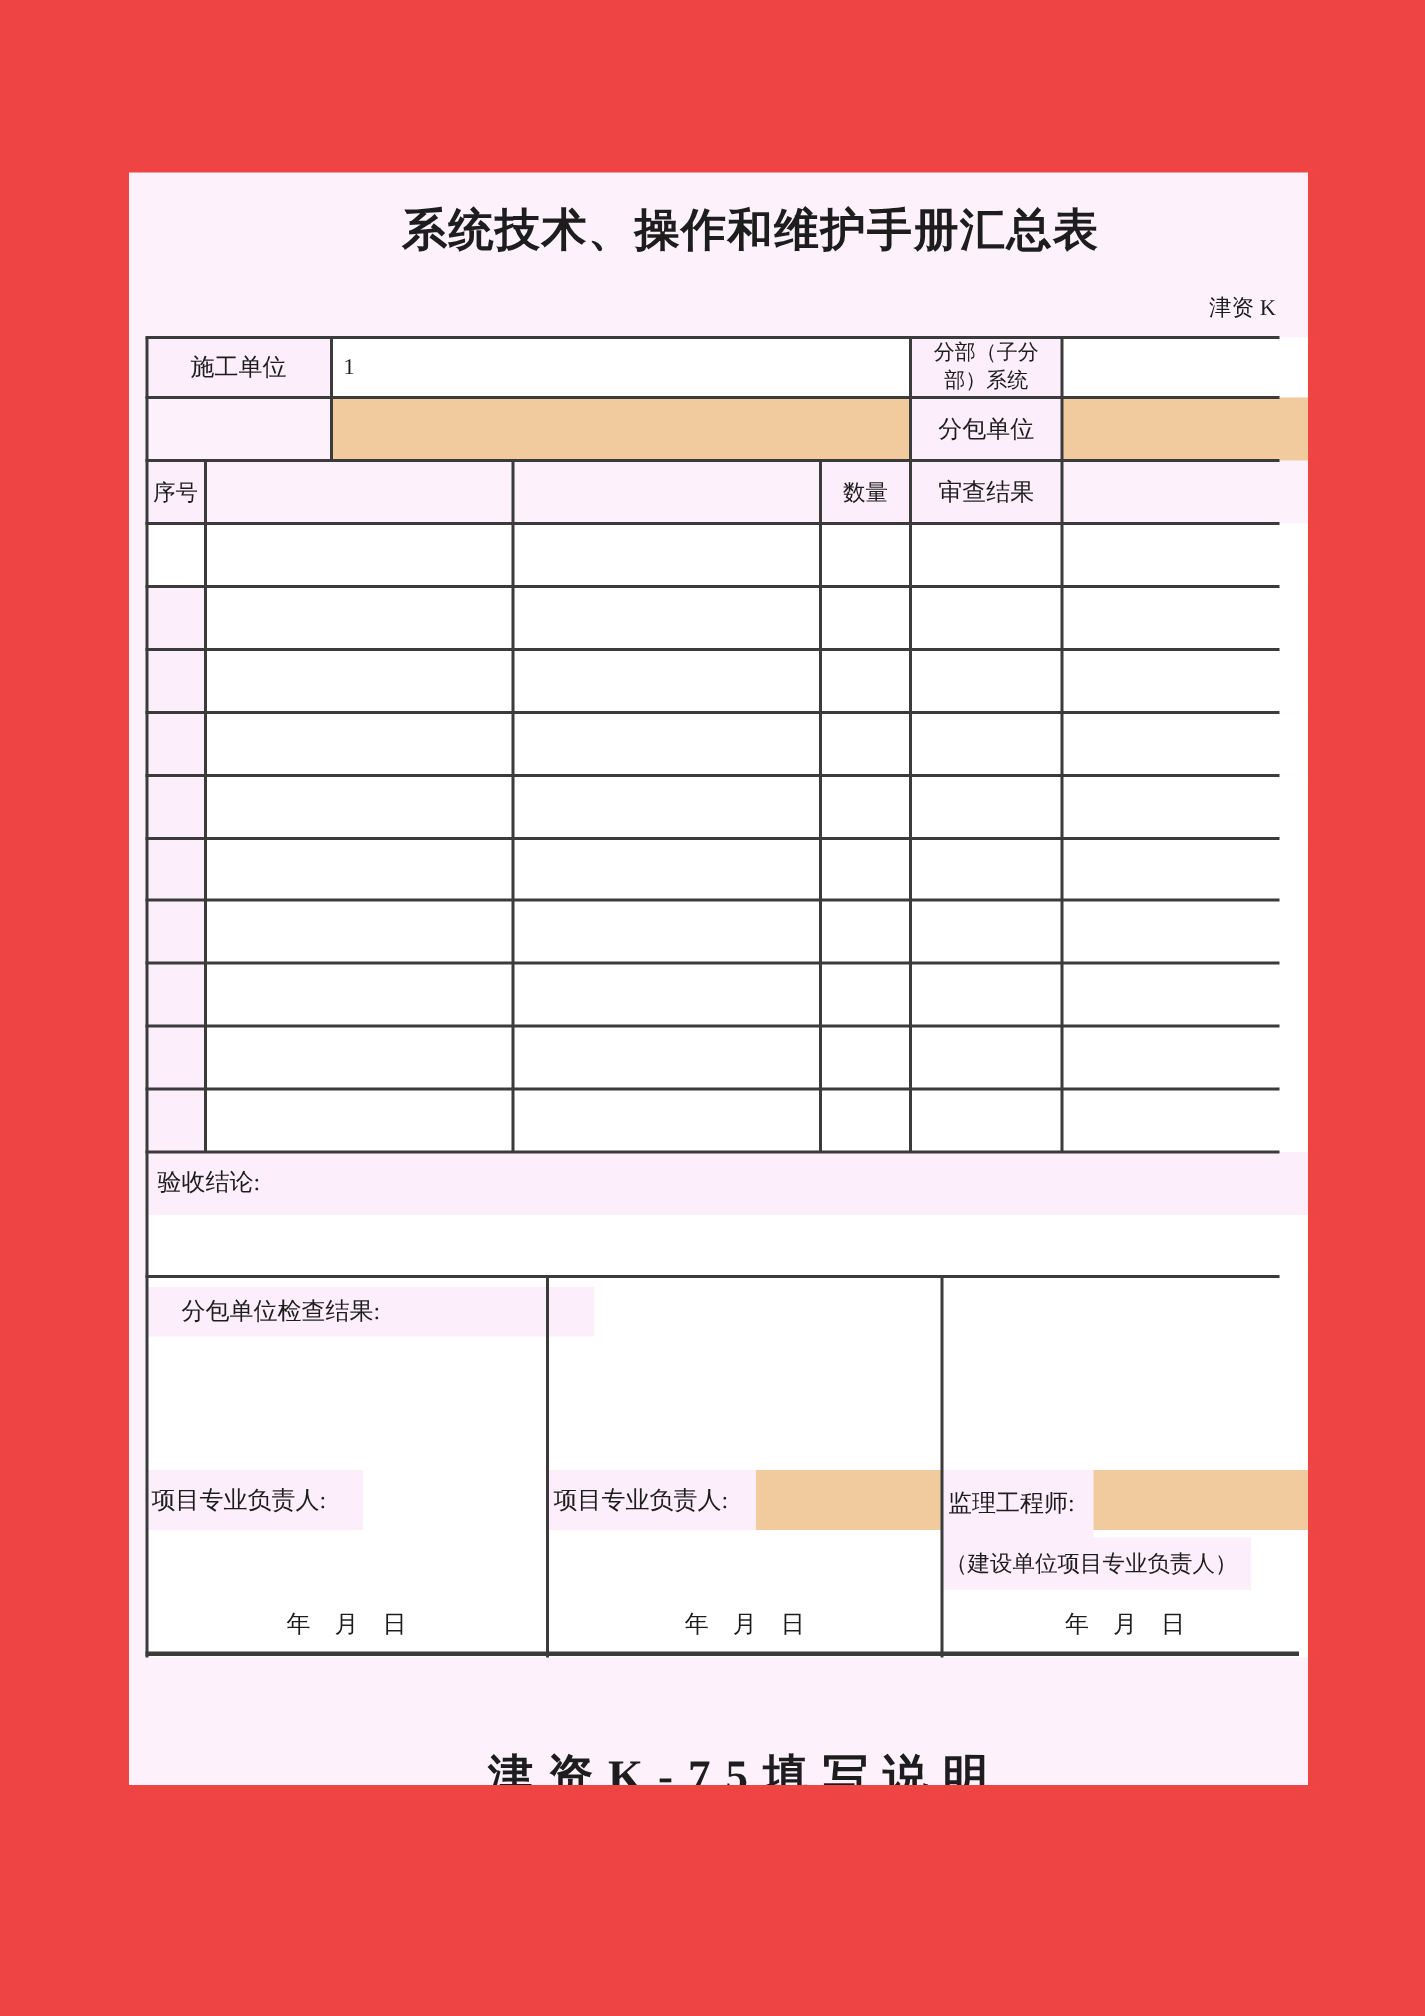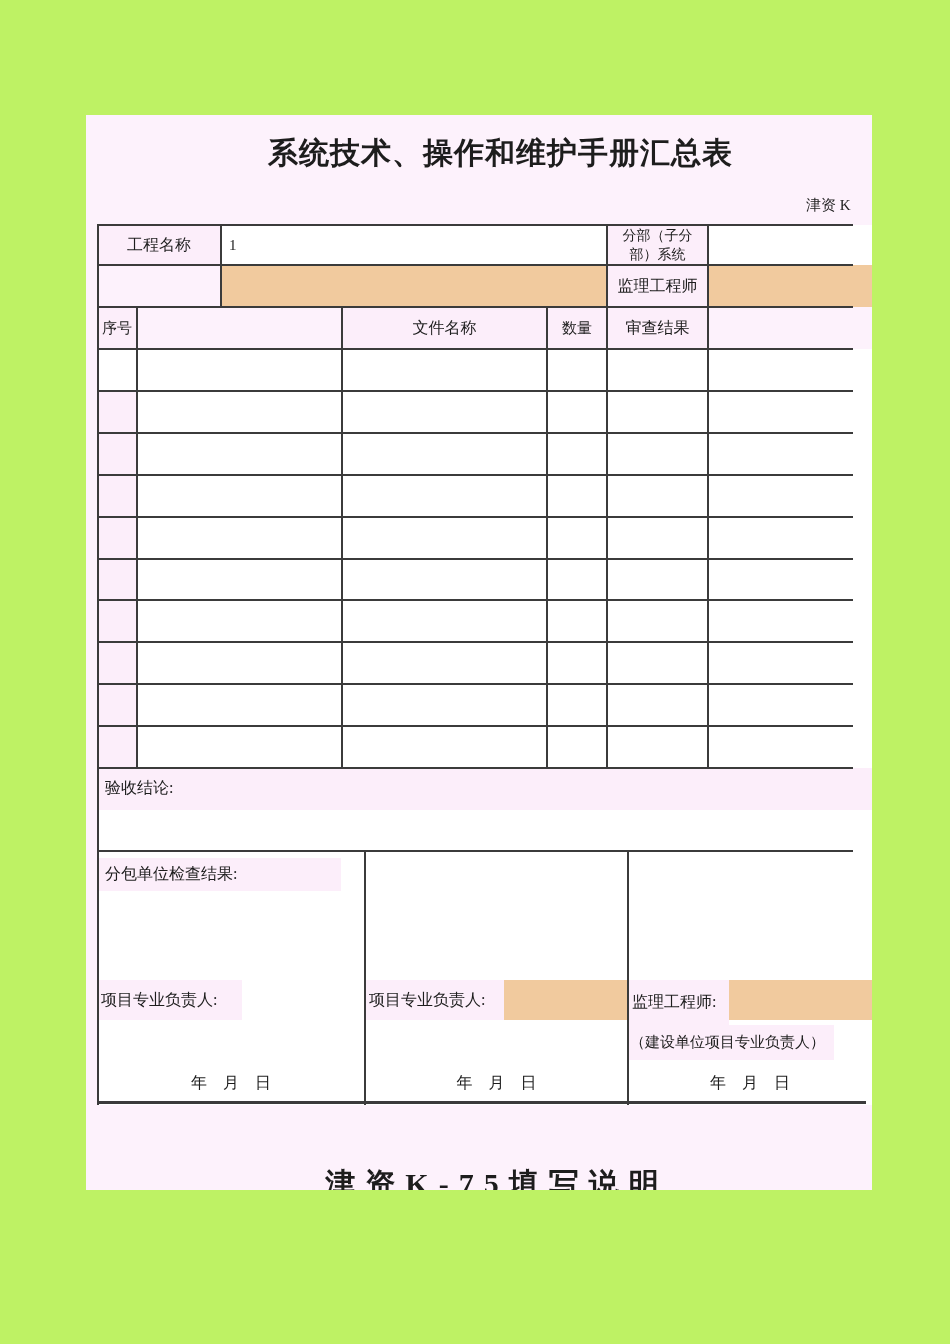--- a/index.html
+++ b/index.html
@@ -1,17 +1,17 @@
 <!DOCTYPE html>
 <html><head>
 <meta charset="utf-8">
 <style>
   html,body{margin:0;padding:0;background:#ffffff;}
   body{font-family:"Liberation Serif","DejaVu Serif",serif;color:#1d1d1d;}
-  .canvas{position:relative;width:950px;height:1344px;background:#bef264;overflow:hidden;}
+  .canvas{position:relative;width:950px;height:1344px;background:#ef4444;overflow:hidden;}
   .page{position:absolute;left:86px;top:115px;width:786px;height:1075px;background:#fdf2fc;overflow:hidden;}
   .doc-title{position:absolute;left:182px;top:18px;font-size:30px;font-weight:bold;letter-spacing:1px;white-space:nowrap;}
   .form-code{position:absolute;left:720px;top:81px;width:47px;height:20px;font-size:15px;white-space:nowrap;overflow:hidden;}
   .tbl{position:absolute;left:11px;top:110px;width:775px;height:880px;}
   .abs{position:absolute;box-sizing:border-box;}
   .cell{position:absolute;box-sizing:border-box;display:flex;align-items:center;justify-content:center;font-size:16px;}
   .cellL{justify-content:flex-start;}
   .strip{position:absolute;box-sizing:border-box;display:flex;align-items:center;font-size:16px;background:#fceefa;white-space:nowrap;}
   .txt{position:absolute;font-size:16px;white-space:nowrap;}
   .bgW{background:#ffffff;}
@@ -26,45 +26,44 @@
 <body>
 
 <div class="canvas">
   <div class="page">
 
     <div class="doc-title">系统技术、操作和维护手册汇总表</div>
     <div class="form-code">津资 K</div>
 
     <div class="tbl" id="tbl">
 
-      <div class="cell bgP" style="left:0;top:0;width:124px;height:40px">工程名称</div>
+      <div class="cell bgP" style="left:0;top:0;width:124px;height:40px">施工单位</div>
       <div class="cell bgW cellL f15" style="left:124px;top:0;width:386px;height:40px;padding-left:8px">1</div>
       <div class="cell bgP" style="left:510px;top:0;width:101px;height:40px">
         <span class="wrapc">分部（子分部）系统</span>
       </div>
       <div class="cell bgW" style="left:611px;top:0;width:164px;height:40px"></div>
 
       <div class="cell bgO cellL" style="left:124px;top:40px;width:386px;height:42px"></div>
-      <div class="cell bgP" style="left:510px;top:40px;width:101px;height:42px">监理工程师</div>
+      <div class="cell bgP" style="left:510px;top:40px;width:101px;height:42px">分包单位</div>
       <div class="cell bgO cellL" style="left:611px;top:40px;width:164px;height:42px"></div>
 
       <div class="cell bgP f15" style="left:0;top:82px;width:40px;height:42px">序号</div>
-      <div class="cell bgP" style="left:245px;top:82px;width:205px;height:42px">文件名称</div>
       <div class="cell bgP f15" style="left:450px;top:82px;width:60px;height:42px">数量</div>
       <div class="cell bgP" style="left:510px;top:82px;width:101px;height:42px">审查结果</div>
 
       <div class="cell bgW" style="left:0;top:543px;width:775px;height:83px"></div>
       <div class="abs bgP" style="left:0;top:543px;width:775px;height:42px"></div>
       <div class="txt" style="left:8px;top:553px">验收结论:</div>
 
       <div class="abs bgW" style="left:0;top:626px;width:268px;height:254px"></div>
       <div class="abs bgW" style="left:268px;top:626px;width:263px;height:254px"></div>
       <div class="abs bgW" style="left:531px;top:626px;width:244px;height:254px"></div>
 
-      <div class="strip" style="left:0;top:633px;width:244px;height:33px;padding-left:8px">分包单位检查结果:</div>
+      <div class="strip" style="left:0;top:633px;width:299px;height:33px;padding-left:24px">分包单位检查结果:</div>
 
       <div class="strip" style="left:0;top:755px;width:145px;height:40px;padding-left:4px">项目专业负责人:</div>
       <div class="strip" style="left:268px;top:755px;width:139px;height:40px;padding-left:4px">项目专业负责人:</div>
       <div class="abs bgO" style="left:407px;top:755px;width:124px;height:40px"></div>
       <div class="strip" style="left:531px;top:755px;width:101px;height:45px;padding-left:4px">监理工程师:</div>
       <div class="abs bgO" style="left:632px;top:755px;width:143px;height:40px"></div>
 
       <div class="strip f15" style="left:531px;top:800px;width:206px;height:35px;padding-left:2px">（建设单位项目专业负责人）</div>
 
       <div class="cell pre" style="left:0;top:845px;width:268px;height:26px">年    月    日</div>

